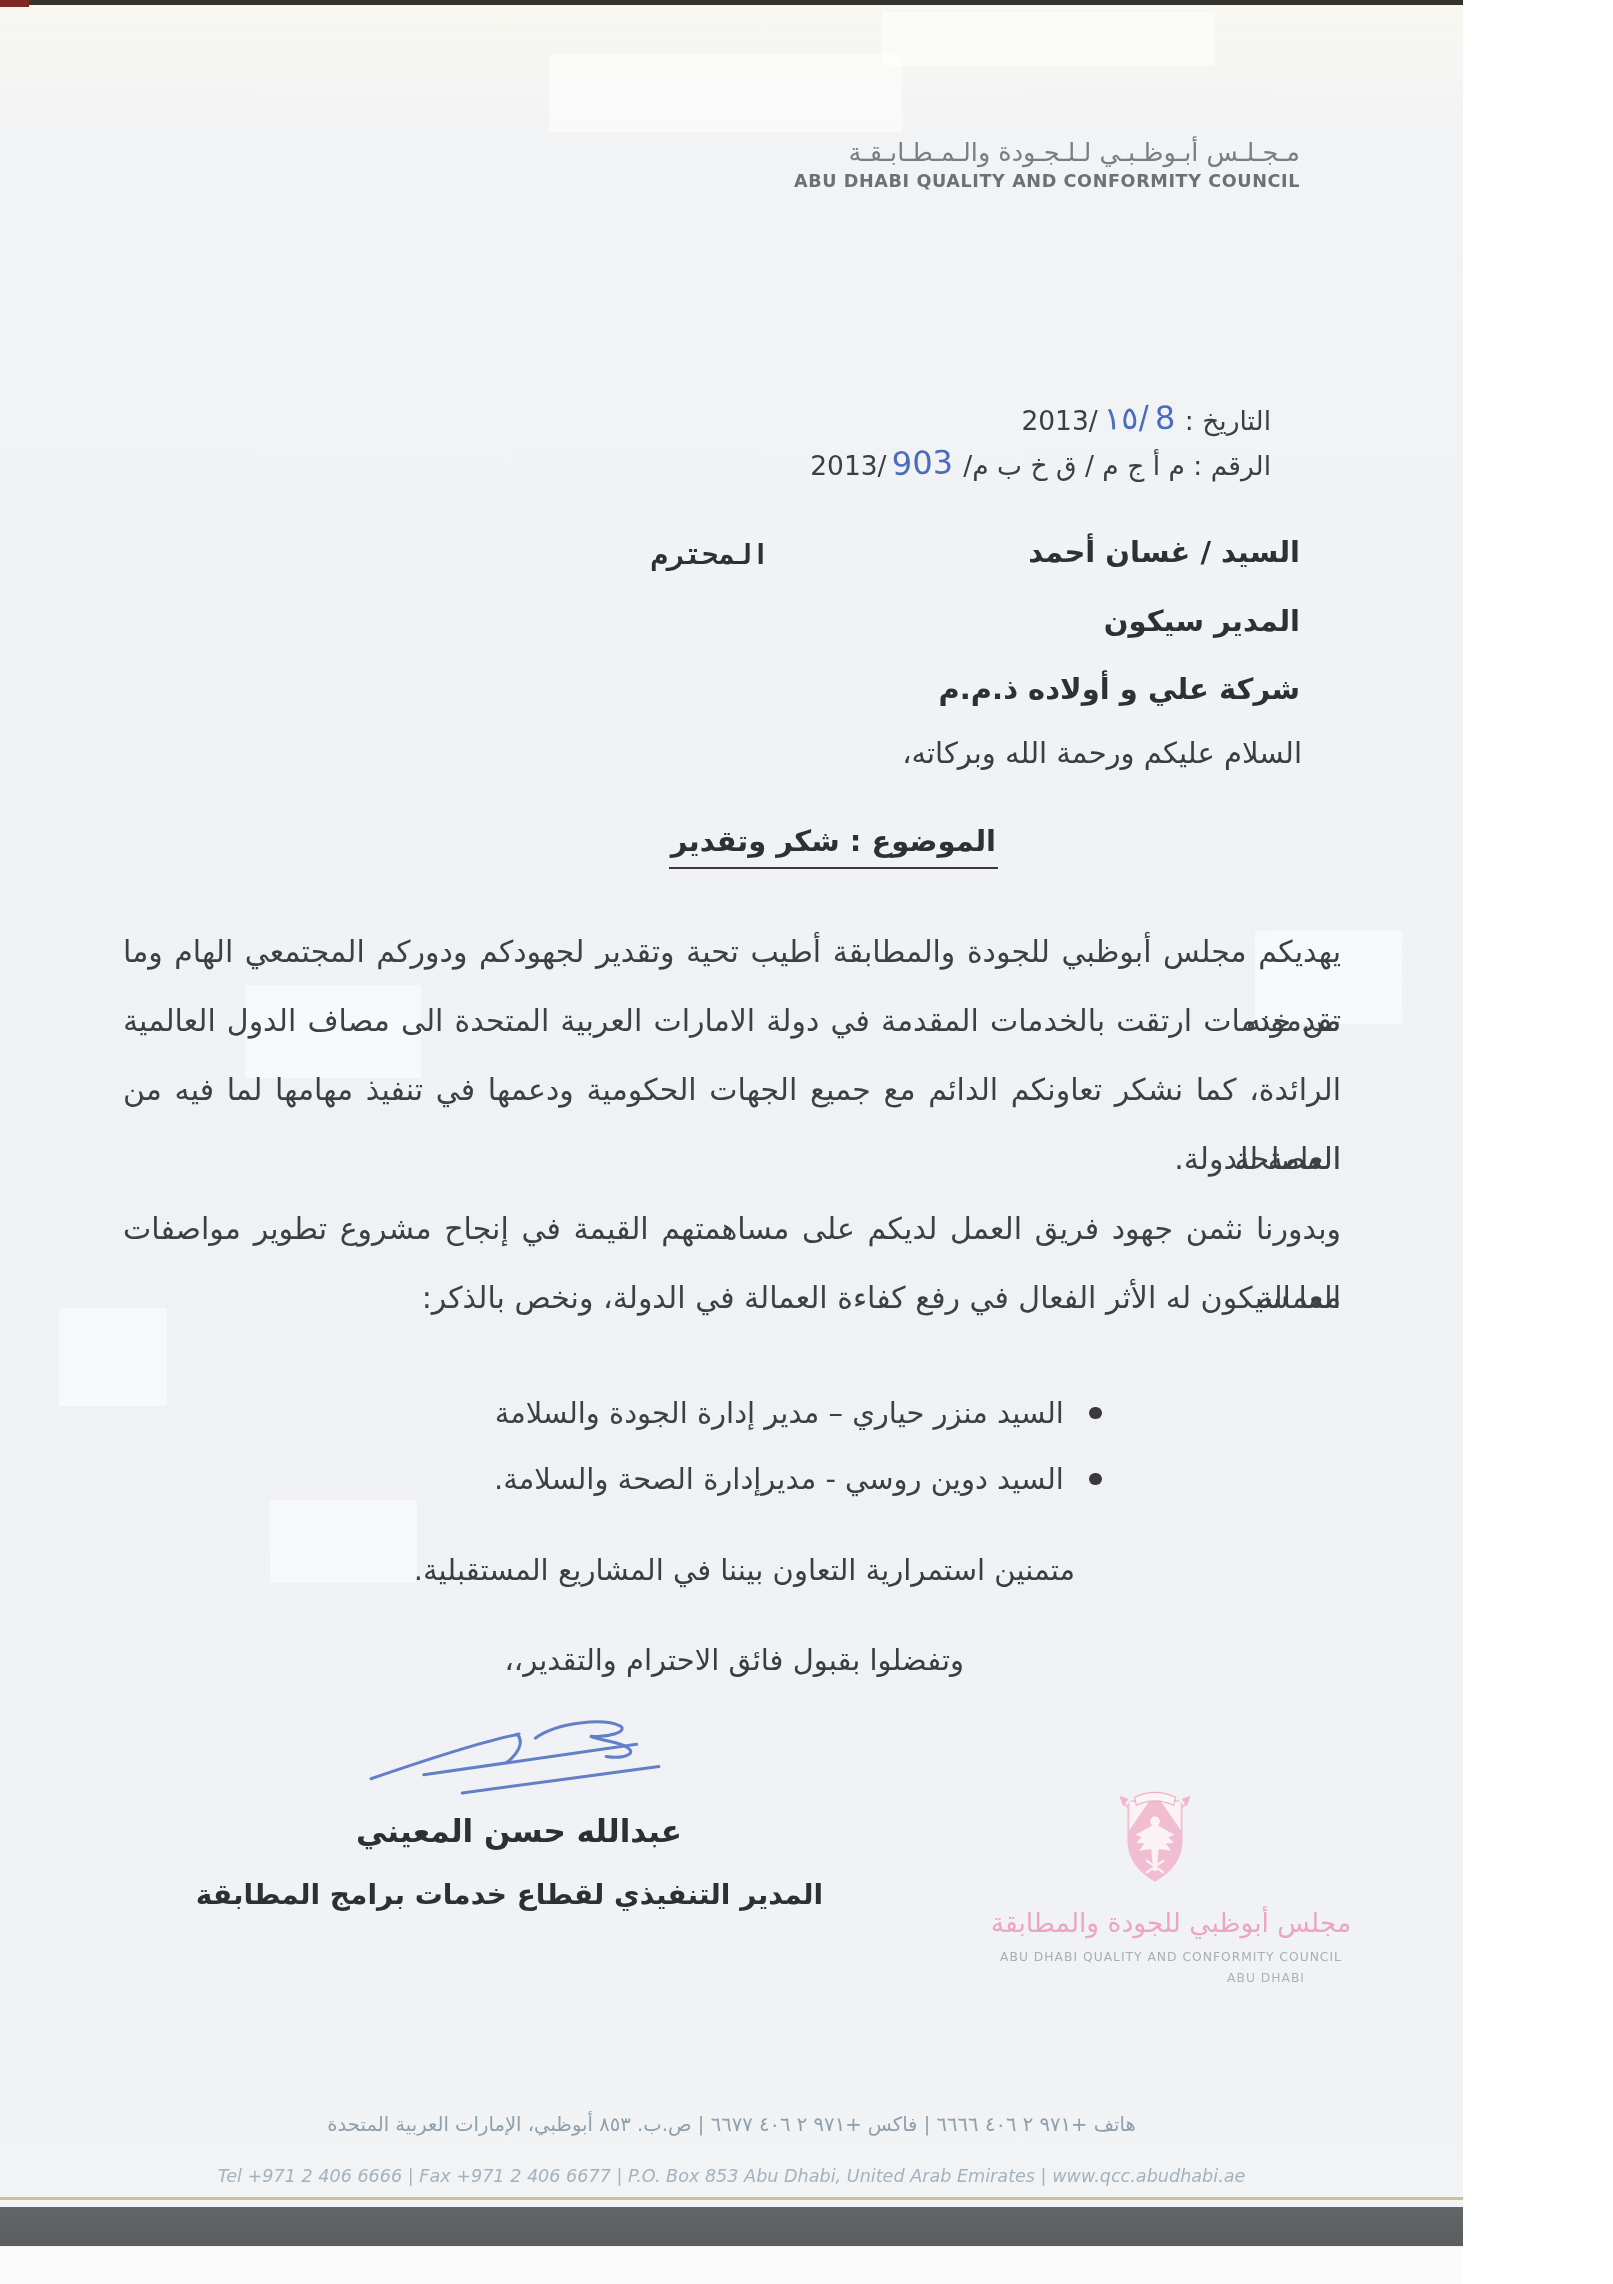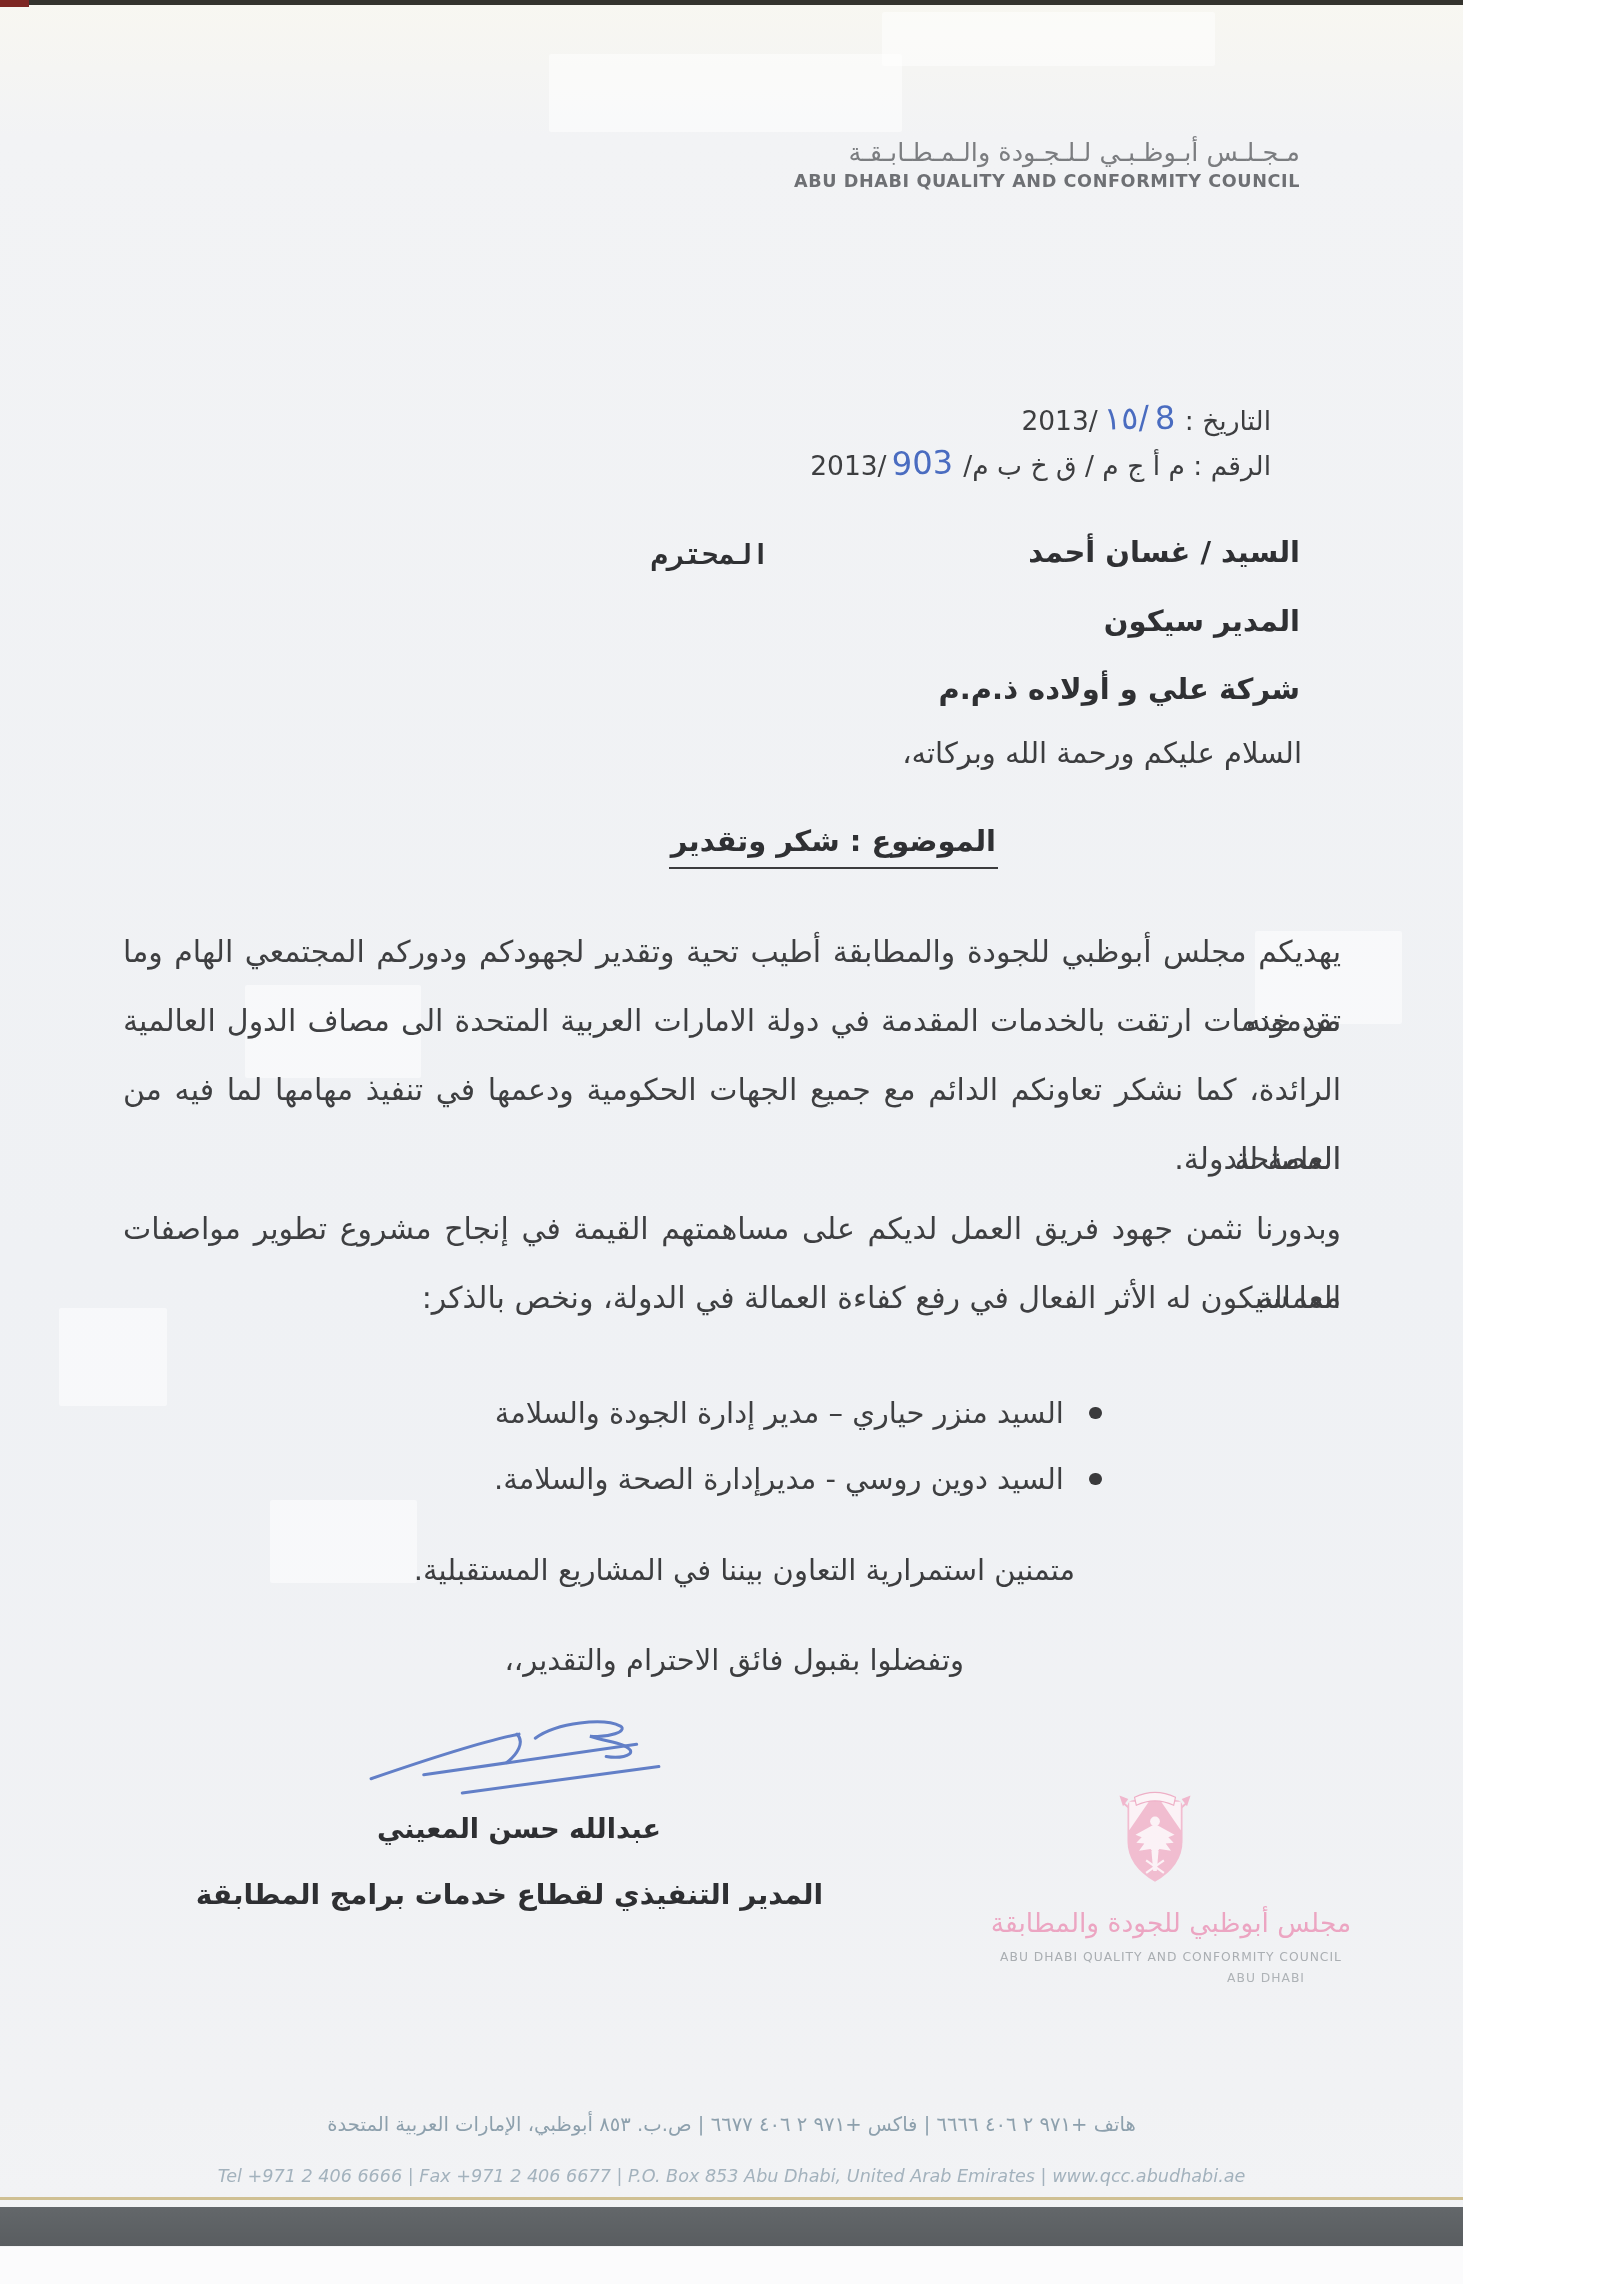--- a/index.html
+++ b/index.html
@@ -31,21 +31,21 @@
            border-bottom:2.9px solid #3b3b3d;padding:0 2px 8.8px 2px;}
   
   .para{left:123px;right:122px;}
   .pline{direction:rtl;font-size:30px;line-height:69px;height:69px;color:#3e3f41;
          white-space:nowrap;}
   .pline.just{white-space:normal;text-align:justify;text-align-last:justify;}
   .pline.endline{text-align:right;}
   .bullet-row{display:flex;direction:rtl;align-items:center;gap:25.5px;font-size:29px;color:#3e3f41;}
   .dot{width:12.7px;height:12.7px;border-radius:50%;background:#3a3a3c;flex:none;}
   
-  .sig-name{left:323px;width:392px;top:1813px;text-align:center;font-size:27px;font-weight:bold;color:#2e2f32;}
+  .sig-name{left:323px;width:392px;top:1813px;text-align:center;font-size:31px;font-weight:bold;color:#2e2f32;}
   .sig-title{left:137px;width:745px;top:1878px;text-align:center;font-size:28px;font-weight:bold;color:#2e2f32;}
   
   .stamp{opacity:.92;}
   .stamp-ar{left:970px;width:402px;top:1907px;text-align:center;font-size:26.5px;color:#ec9fbe;}
   .stamp-en1{left:970px;width:402px;top:1950px;text-align:center;font-size:12.3px;color:#a4a9ad;letter-spacing:1px;}
   .stamp-en2{left:970px;width:335px;top:1971px;text-align:right;font-size:12.3px;color:#a9aeb2;letter-spacing:1px;}
   
   .footer-ar{left:0;width:100%;top:2113px;text-align:center;font-size:19.6px;color:#8da0ad;direction:rtl;}
   .footer-en{left:0;width:100%;top:2166px;text-align:center;font-size:17.6px;color:#a3b2bd;font-style:italic;}
   .tan-line{left:0;right:0;top:2197px;height:2.9px;background:#cfc093;}

